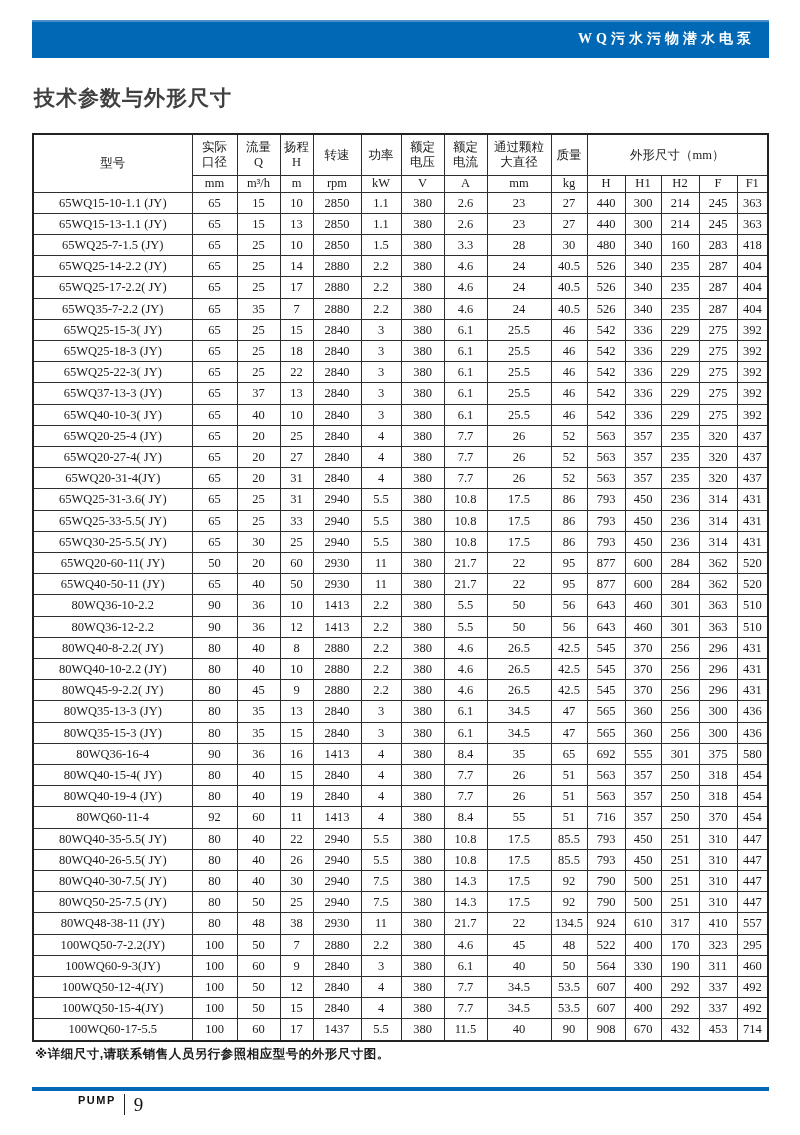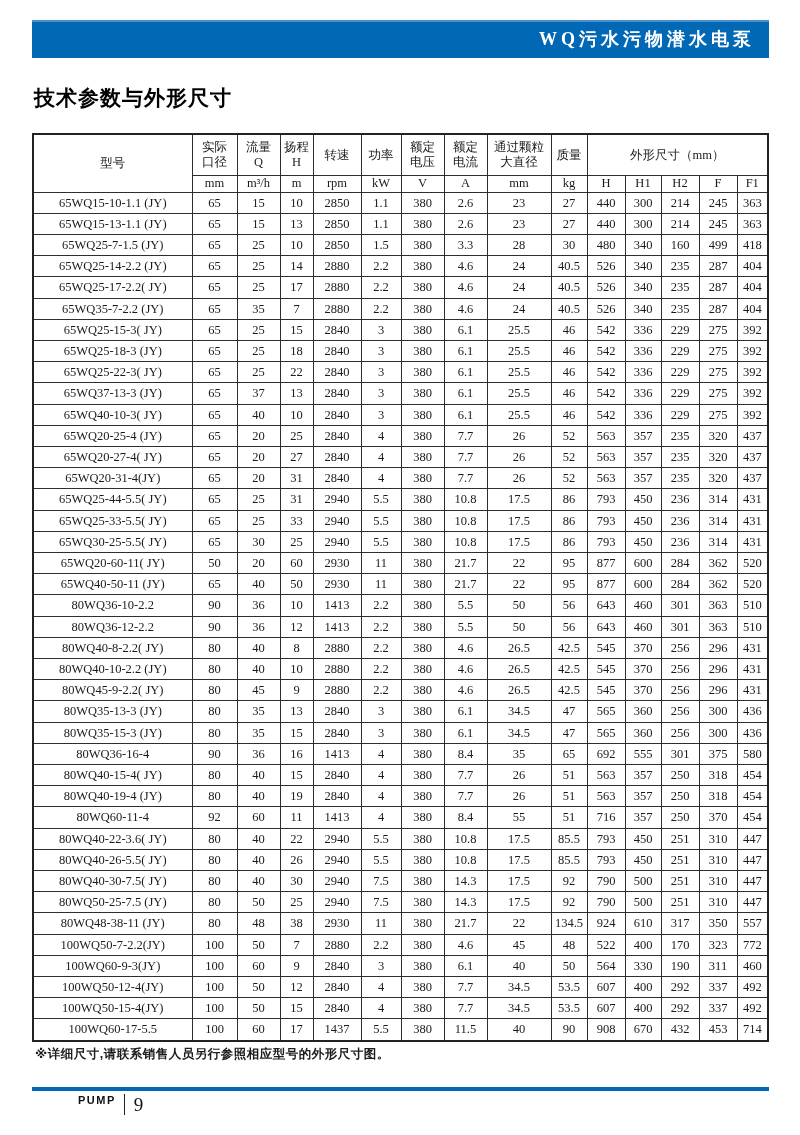--- a/index.html
+++ b/index.html
@@ -15,36 +15,36 @@
 
   
   .header-bar {
     position:absolute; left:32px; top:20px;
     width:737px; height:38px;
     background:#0068b4;
     border-top:2px solid #4a8fc7;
   }
   .header-bar-title {
     color:#ffffff;
-    font-size:18px;
+    font-size:14px;
     font-weight:bold;
     letter-spacing:4px;
     line-height:34px;
     text-align:right;
     padding-right:14px;
     font-family:"Liberation Serif","DejaVu Serif",serif;
   }
 
   
   .section-title {
     position:absolute; left:34px; top:84px;
     font-size:21px;
     font-weight:bold;
     letter-spacing:1px;
-    color:#000000;
+    color:#404040;
     font-family:"Liberation Sans","DejaVu Sans",sans-serif;
   }
 
   
   .spec-table {
     position:absolute; left:32px; top:133px;
     width:737px;
     border-collapse:collapse;
     table-layout:fixed;
     border:2px solid #222;
@@ -217,21 +217,21 @@
         <td>10</td>
         <td>2850</td>
         <td>1.5</td>
         <td>380</td>
         <td>3.3</td>
         <td>28</td>
         <td>30</td>
         <td>480</td>
         <td>340</td>
         <td>160</td>
-        <td>499</td>
+        <td>283</td>
         <td>418</td>
       </tr>
       <tr>
         <td class="model-cell">65WQ25-14-2.2 (JY)</td>
         <td>65</td>
         <td>25</td>
         <td>14</td>
         <td>2880</td>
         <td>2.2</td>
         <td>380</td>
@@ -408,21 +408,21 @@
         <td>7.7</td>
         <td>26</td>
         <td>52</td>
         <td>563</td>
         <td>357</td>
         <td>235</td>
         <td>320</td>
         <td>437</td>
       </tr>
       <tr>
-        <td class="model-cell">65WQ25-44-5.5( JY)</td>
+        <td class="model-cell">65WQ25-31-3.6( JY)</td>
         <td>65</td>
         <td>25</td>
         <td>31</td>
         <td>2940</td>
         <td>5.5</td>
         <td>380</td>
         <td>10.8</td>
         <td>17.5</td>
         <td>86</td>
         <td>793</td>
@@ -680,21 +680,21 @@
         <td>8.4</td>
         <td>55</td>
         <td>51</td>
         <td>716</td>
         <td>357</td>
         <td>250</td>
         <td>370</td>
         <td>454</td>
       </tr>
       <tr>
-        <td class="model-cell">80WQ40-22-3.6( JY)</td>
+        <td class="model-cell">80WQ40-35-5.5( JY)</td>
         <td>80</td>
         <td>40</td>
         <td>22</td>
         <td>2940</td>
         <td>5.5</td>
         <td>380</td>
         <td>10.8</td>
         <td>17.5</td>
         <td>85.5</td>
         <td>793</td>
@@ -761,39 +761,39 @@
         <td>38</td>
         <td>2930</td>
         <td>11</td>
         <td>380</td>
         <td>21.7</td>
         <td>22</td>
         <td>134.5</td>
         <td>924</td>
         <td>610</td>
         <td>317</td>
-        <td>350</td>
+        <td>410</td>
         <td>557</td>
       </tr>
       <tr>
         <td class="model-cell">100WQ50-7-2.2(JY)</td>
         <td>100</td>
         <td>50</td>
         <td>7</td>
         <td>2880</td>
         <td>2.2</td>
         <td>380</td>
         <td>4.6</td>
         <td>45</td>
         <td>48</td>
         <td>522</td>
         <td>400</td>
         <td>170</td>
         <td>323</td>
-        <td>772</td>
+        <td>295</td>
       </tr>
       <tr>
         <td class="model-cell">100WQ60-9-3(JY)</td>
         <td>100</td>
         <td>60</td>
         <td>9</td>
         <td>2840</td>
         <td>3</td>
         <td>380</td>
         <td>6.1</td>

